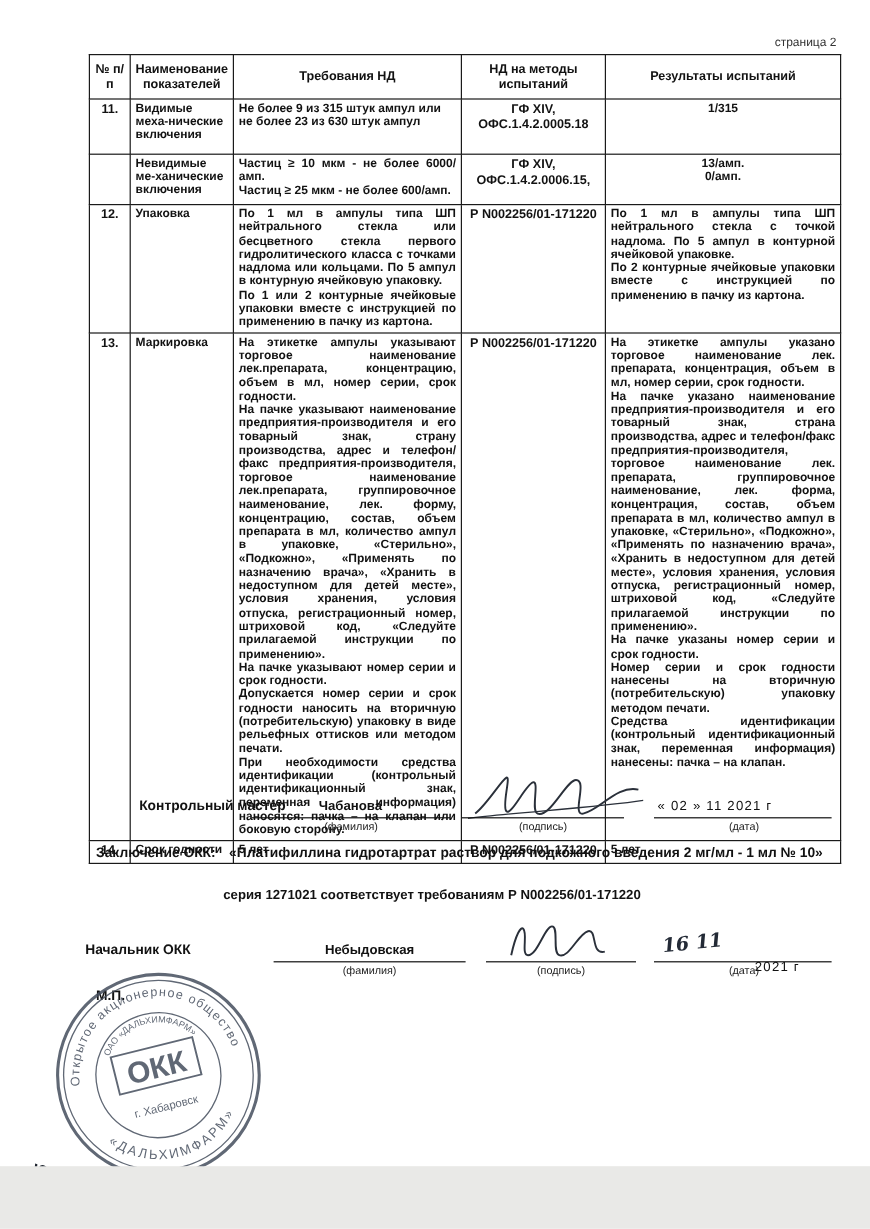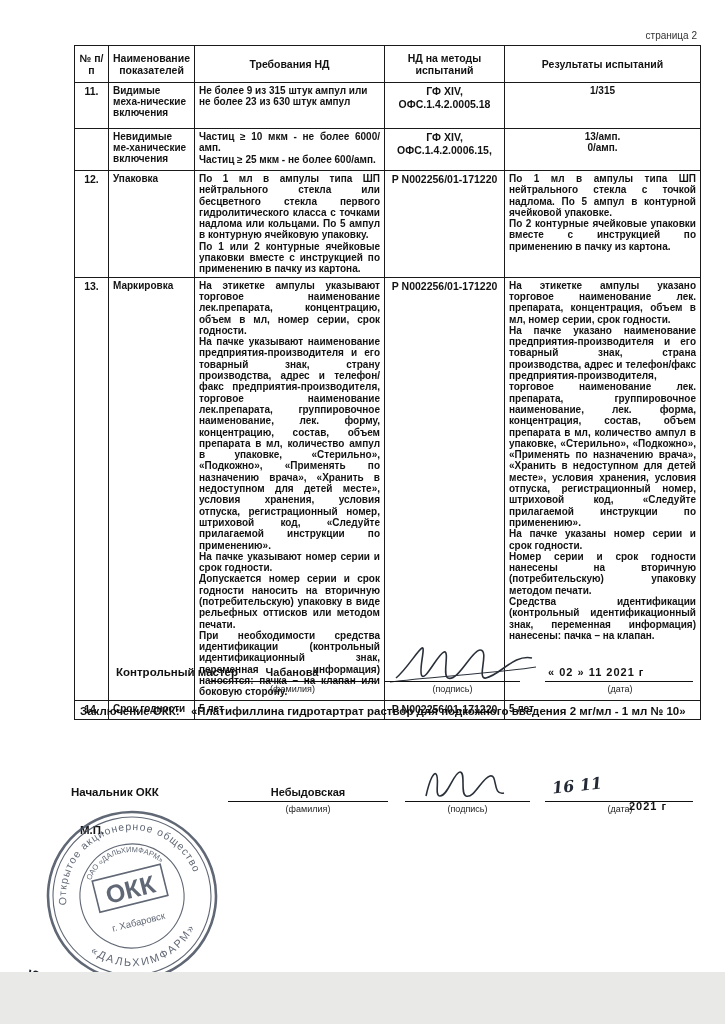--- a/index.html
+++ b/index.html
@@ -18,21 +18,21 @@
   .c-method{font-size:10.5px;font-weight:700;text-align:center;line-height:1.2;}
   .center p,.center{text-align:center !important;}
   .c-span{font-size:10.5px;font-weight:700;}
   tr.r1{height:46px;} tr.r2{height:42px;} tr.r3{height:97px;} tr.r4{height:330px;} tr.r5{height:19px;} tr.r6{height:19px;}
 
   
   .flabel{position:absolute;font-size:11.5px;font-weight:700;}
   .fname{position:absolute;text-align:center;font-size:11px;font-weight:700;}
   .fline{position:absolute;border-bottom:1.4px solid #111;height:0;}
   .fcap{position:absolute;text-align:center;font-size:9px;color:#222;}
-  .fdate{position:absolute;font-size:11px;font-weight:700;letter-spacing:1px;}
+  .fdate{position:absolute;font-size:11px;font-weight:400;letter-spacing:1px;}
   .concl{position:absolute;left:80px;top:704px;width:625px;font-size:11.5px;line-height:1.3;}
   .concl .lbl{font-weight:700;}
   .concl .txt{font-weight:700;margin-left:8px;}
   .series{position:absolute;left:186px;top:740px;font-size:11px;font-weight:700;}
   .mp{position:absolute;left:80px;top:824px;font-size:11.5px;font-weight:700;}
   .hand{position:absolute;font-family:"DejaVu Serif",serif;font-style:italic;font-weight:700;color:#232a36;}
   .sig{position:absolute;}
 
   
   .stamp{position:absolute;left:42px;top:806px;width:180px;height:180px;transform:rotate(-14deg);opacity:.85;}
@@ -142,20 +142,21 @@
   <div class="fcap" style="left:385px;top:684px;width:135px;">(подпись)</div>
 
   <div class="fdate" style="left:548px;top:666px;">« 02 »    11    2021 г</div>
   <div class="fline" style="left:545px;top:681px;width:148px;"></div>
   <div class="fcap" style="left:575px;top:684px;width:90px;">(дата)</div>
 
   <div class="concl">
     <span class="lbl">Заключение ОКК:</span>
     <span class="txt">«Платифиллина гидротартрат  раствор для подкожного введения  2 мг/мл - 1 мл  № 10»</span>
   </div>
+  <div class="series">серия 1271021 соответствует   требованиям Р N002256/01-171220</div>
 
   <div class="flabel" style="left:71px;top:786px;">Начальник ОКК</div>
   <div class="fname" style="left:238px;top:786px;width:140px;">Небыдовская</div>
   <div class="fline" style="left:228px;top:801px;width:160px;"></div>
   <div class="fcap" style="left:228px;top:804px;width:160px;">(фамилия)</div>
 
   <svg class="sig" style="left:420px;top:766px;" width="95" height="38" viewBox="0 0 95 38">
     <path d="M6,30 C10,12 14,6 16,8 C20,12 14,30 20,30 C28,30 34,6 40,6 C46,6 40,28 46,30 C54,33 62,12 70,10 C78,8 72,30 84,27" fill="none" stroke="#2a303a" stroke-width="1.6"></path>
   </svg>
   <div class="fline" style="left:405px;top:801px;width:125px;"></div>

